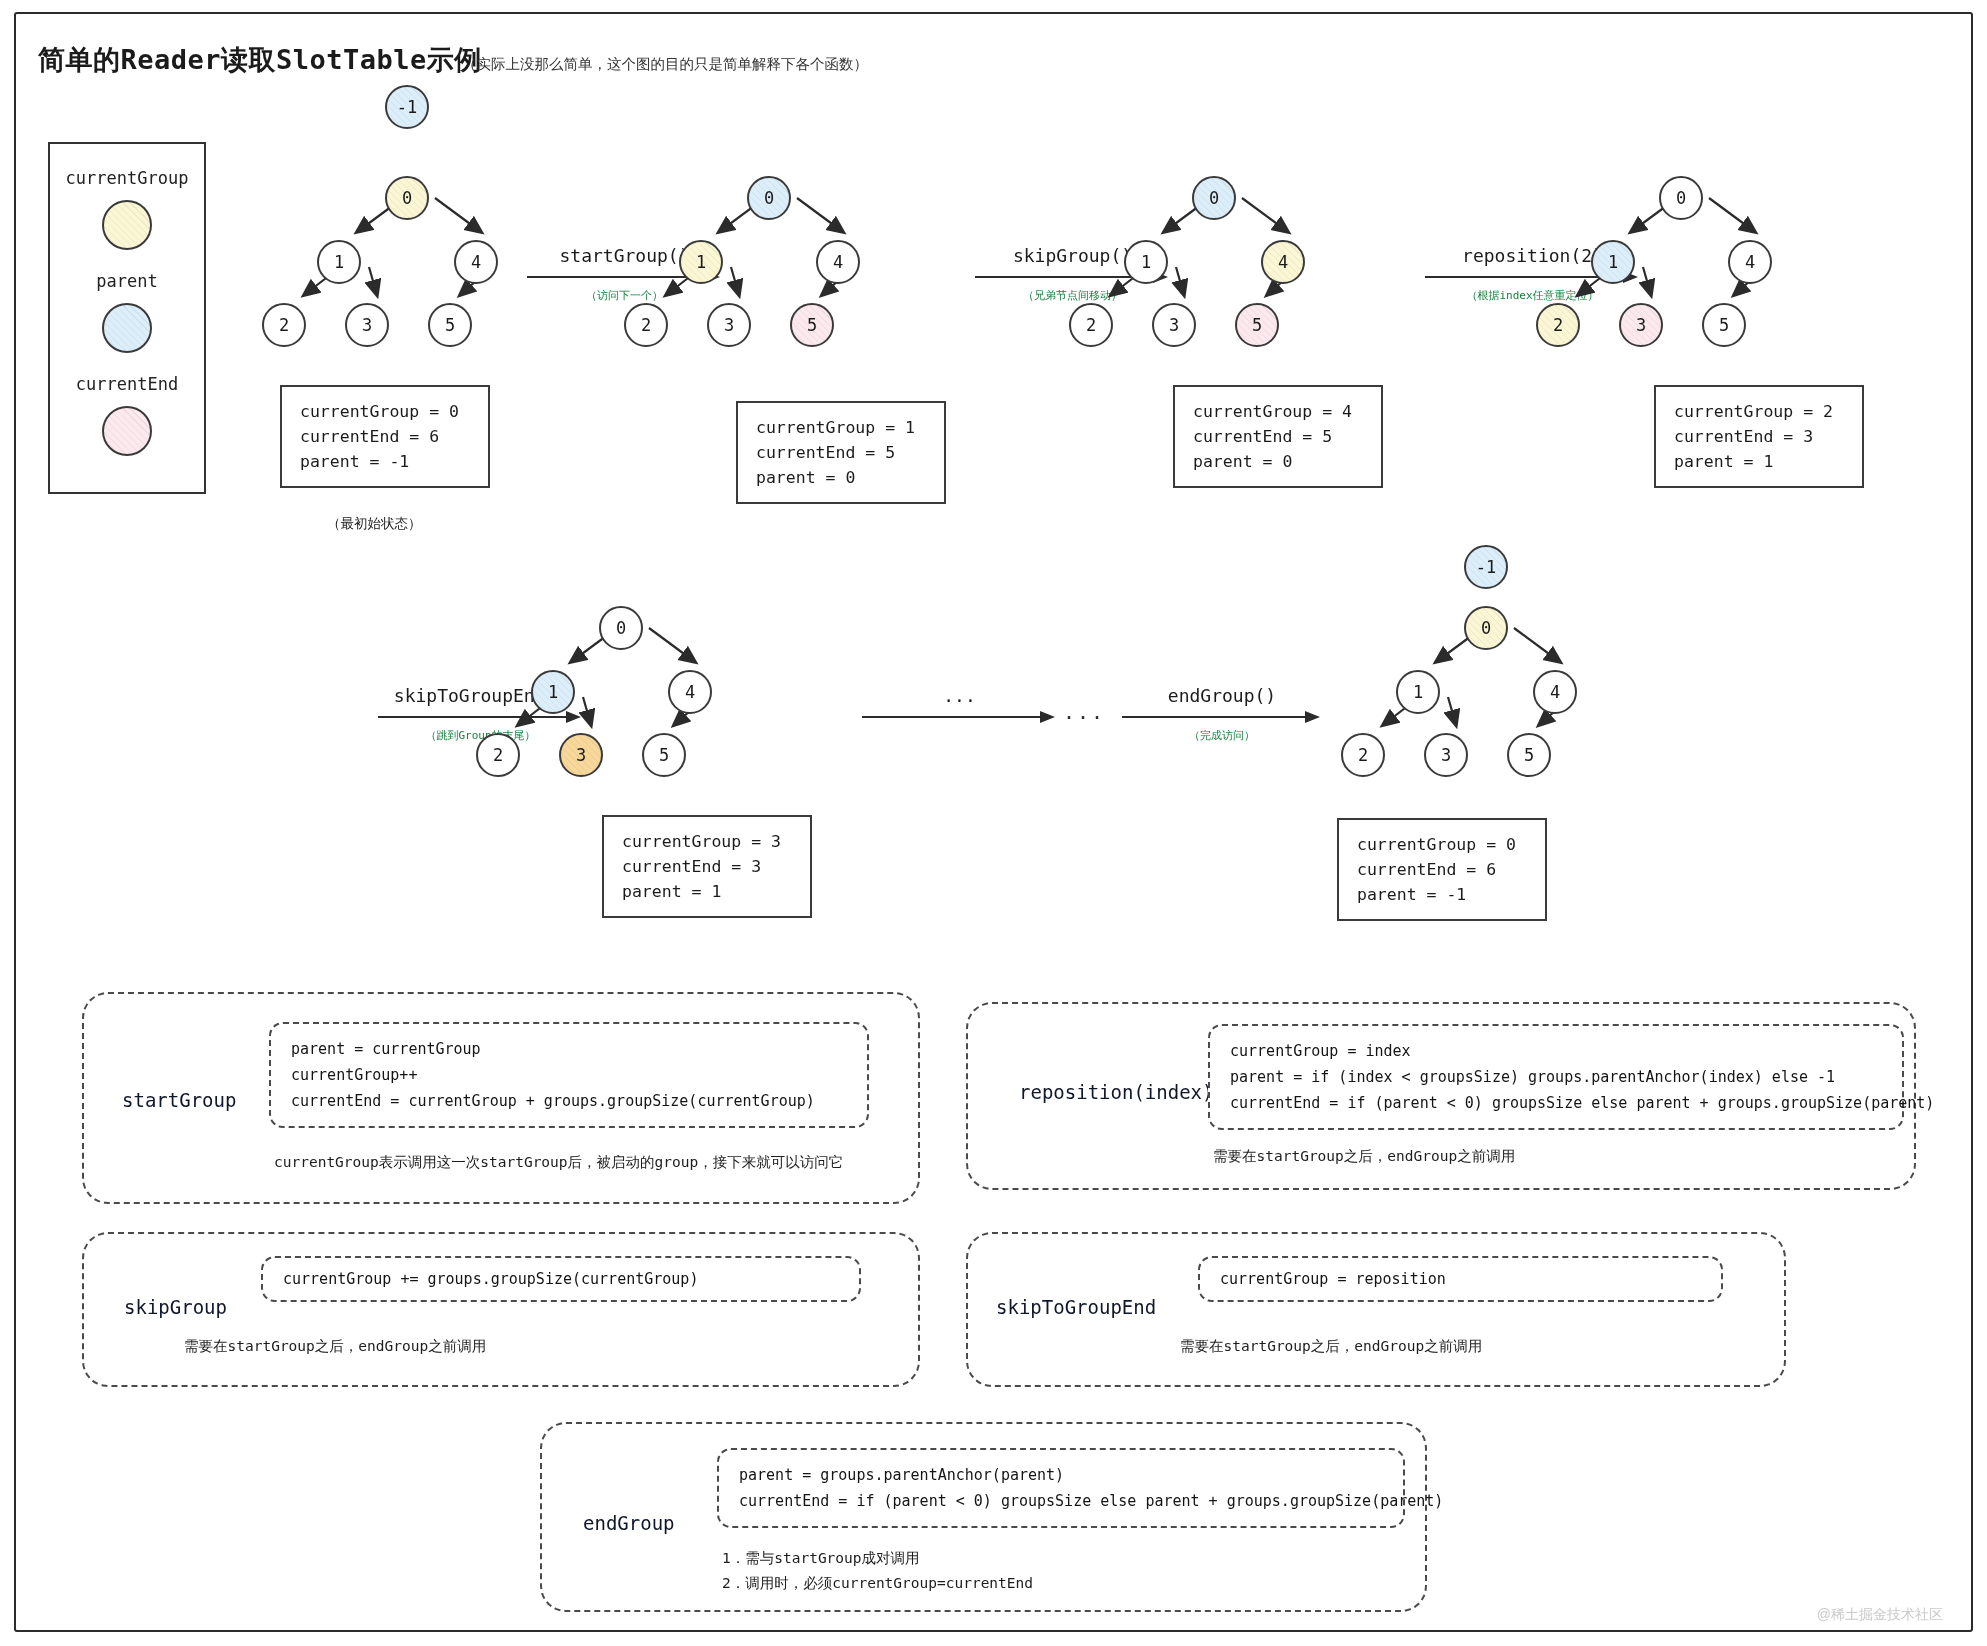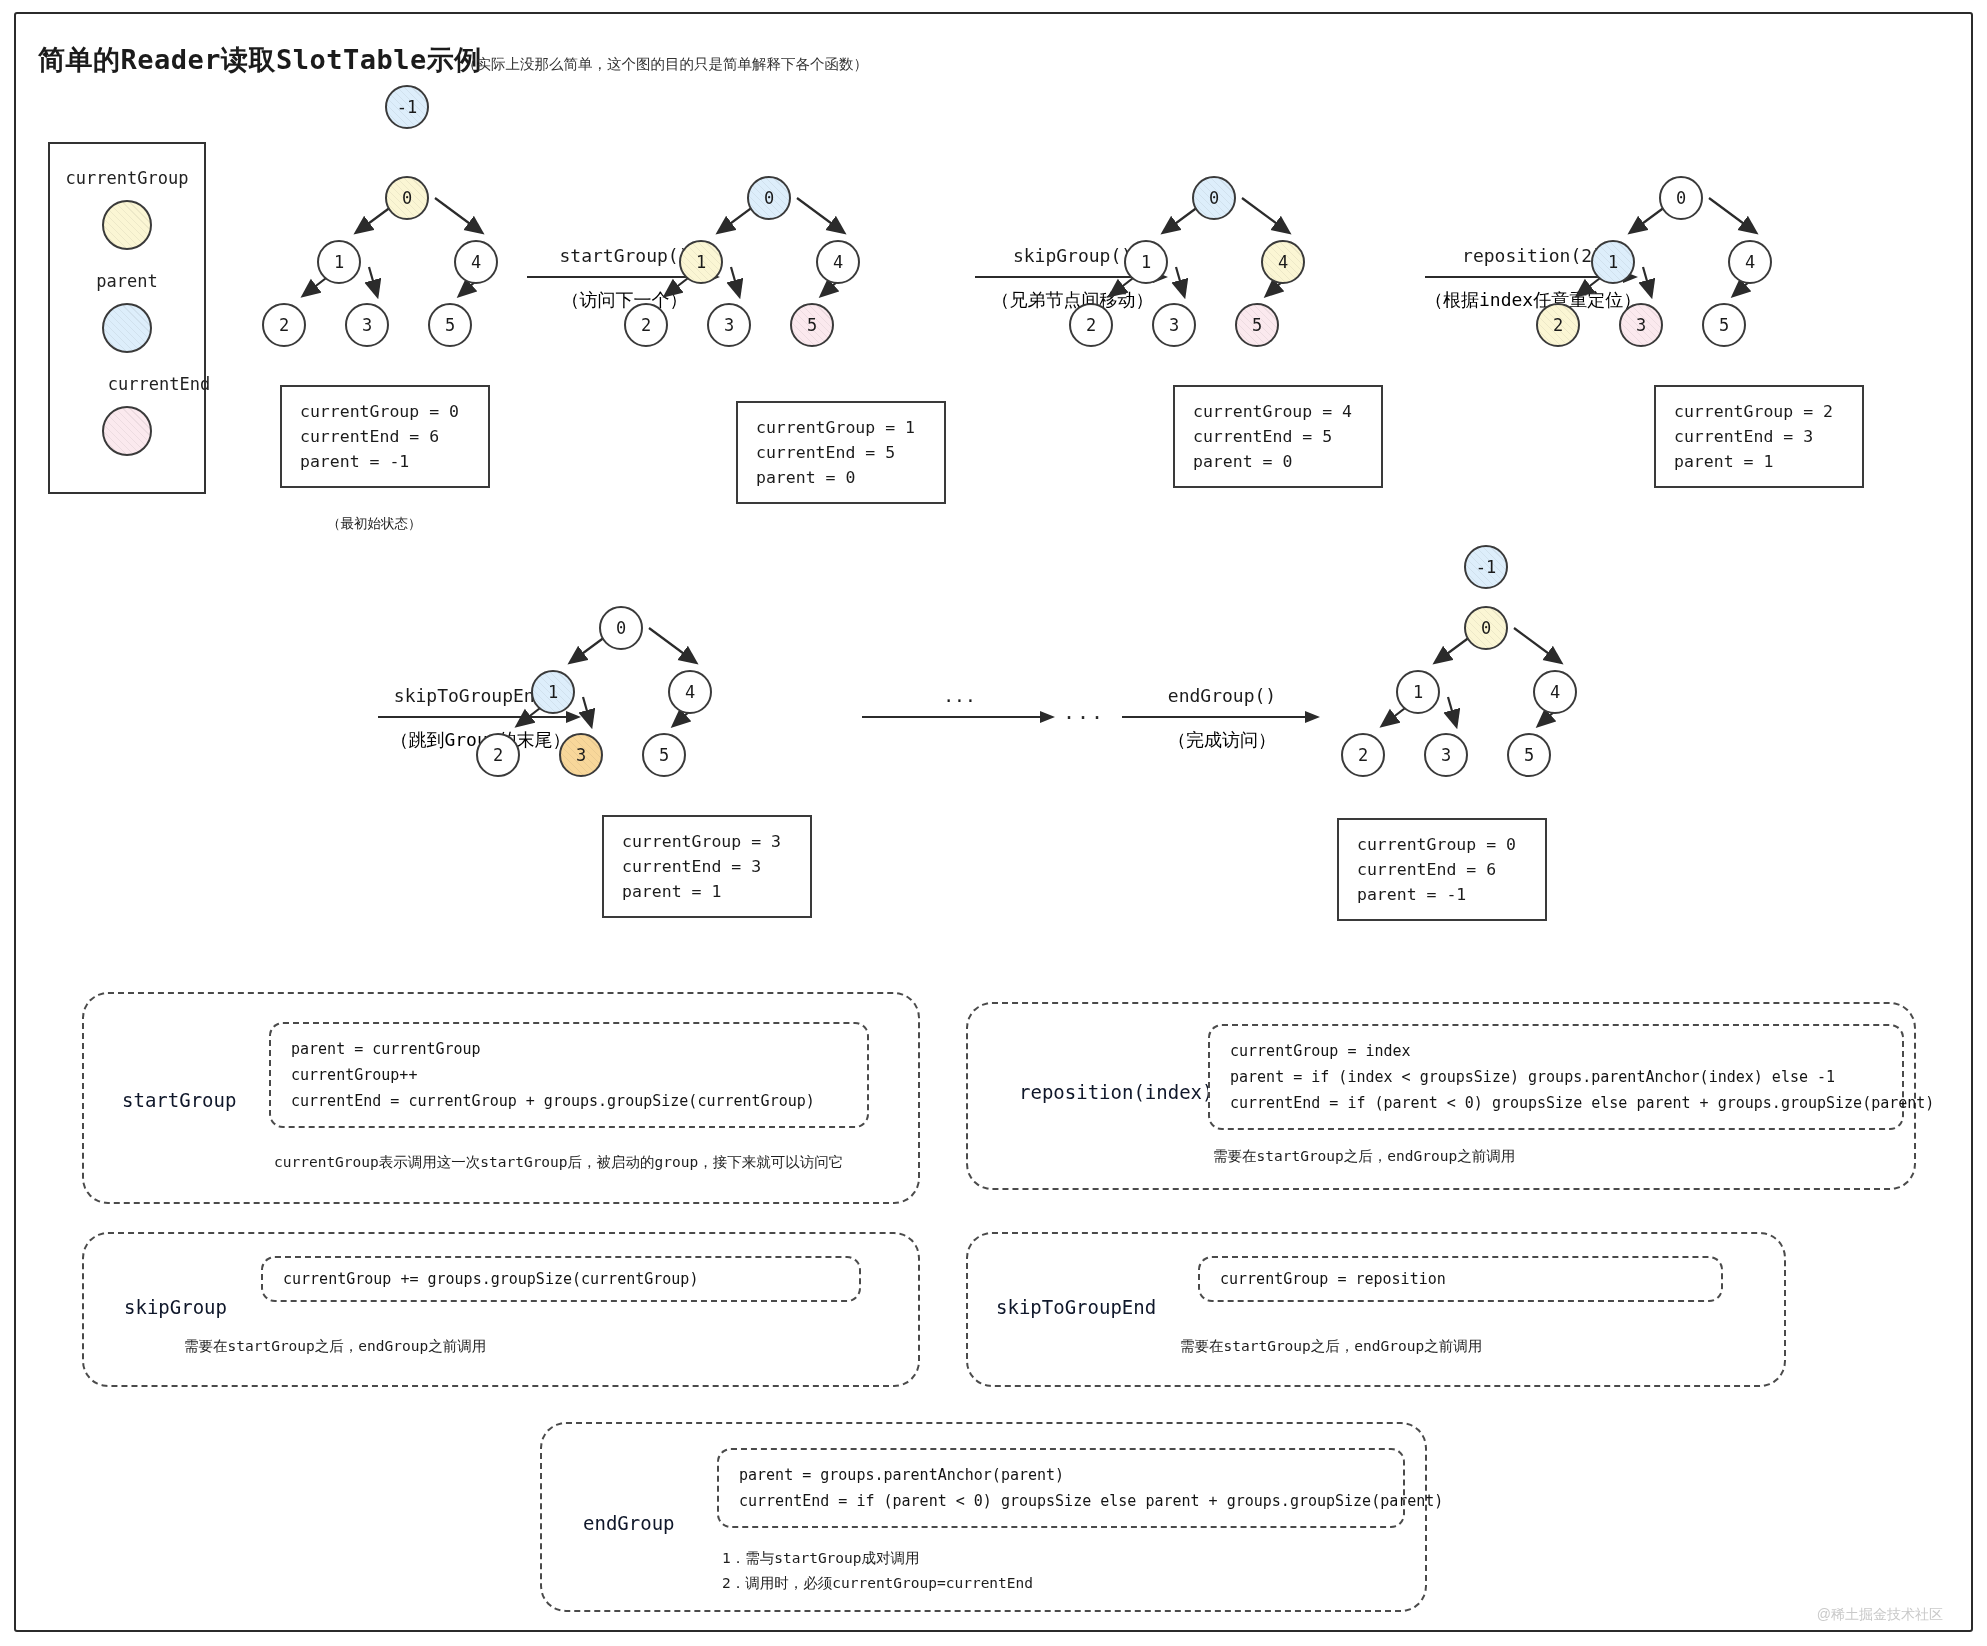--- a/index.html
+++ b/index.html
@@ -52,21 +52,21 @@
   .edges{position:absolute;left:0;top:0;overflow:visible;}
   
   .state-box{
     position:absolute;border:2px solid #3a3a3a;background:#fff;
     padding:12px 22px 12px 18px;box-sizing:border-box;
     font-size:16.5px;line-height:25px;white-space:nowrap;
   }
   
   .trans{position:absolute;text-align:center;}
   .trans .t-label{font-size:18px;white-space:nowrap;margin-bottom:6px;}
-  .trans .t-sub{font-size:18px;white-space:nowrap;margin-top:6px;color:#000000;}
+  .trans .t-sub{font-size:11px;white-space:nowrap;margin-top:6px;color:#15803d;}
   .arrow-line{position:relative;height:10px;}
   .arrow-line .bar{
     position:absolute;left:0;top:4px;height:2.2px;background:#2b2b2b;
   }
   .arrow-line .head{
     position:absolute;top:-1px;width:0;height:0;
     border-top:6.5px solid transparent;border-bottom:6.5px solid transparent;
     border-left:15px solid #2b2b2b;
   }
   .caption{position:absolute;font-size:13.5px;white-space:nowrap;color:#222;}
@@ -102,21 +102,21 @@
 
 <div id="legend">
   <div class="legend-label" style="top:24px;">currentGroup</div>
   <div class="legend-dot c-yellow" style="top:56px;background:#fbf6d4;">
       <span class="hatch"></span>
     </div>
   <div class="legend-label" style="top:127px;">parent</div>
   <div class="legend-dot" style="top:159px;background:#ddeefb;">
       <span class="hatch"></span>
     </div>
-  <div class="legend-label" style="top:230px;padding-left:32px;">currentEnd</div>
+  <div class="legend-label" style="top:230px;">currentEnd</div>
   <div class="legend-dot" style="top:262px;background:#fbe9ee;">
       <span class="hatch"></span>
     </div>
 </div>
 
 <div>
   <svg class="edges" width="260" height="220" style="left:246px;top:170px;">
     <defs>
         <marker id="ah1" markerWidth="9" markerHeight="9" refX="7" refY="4" orient="auto">
           <path d="M0,0 L9,4 L0,8 z" fill="#2b2b2b"></path>

